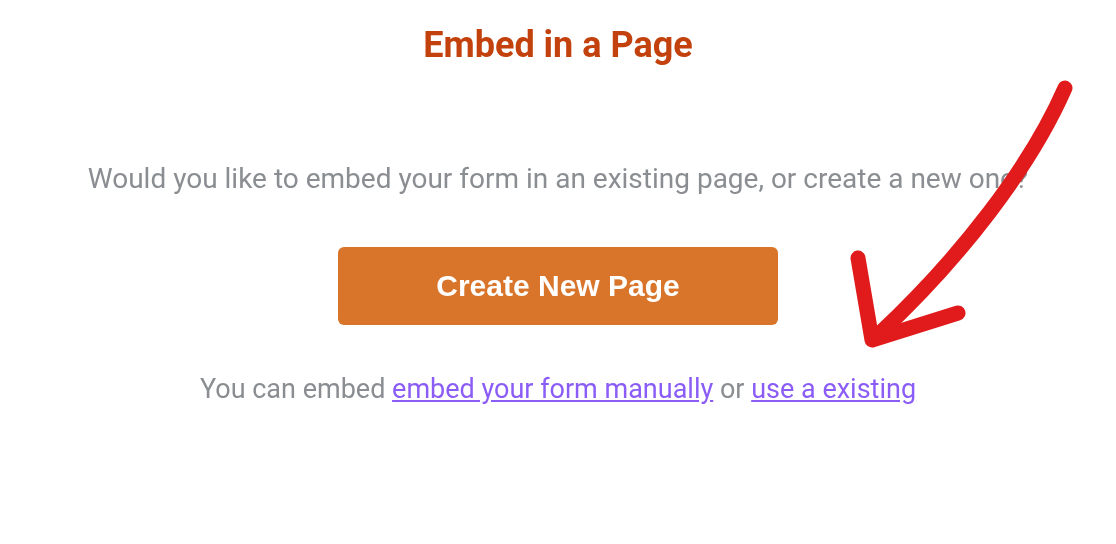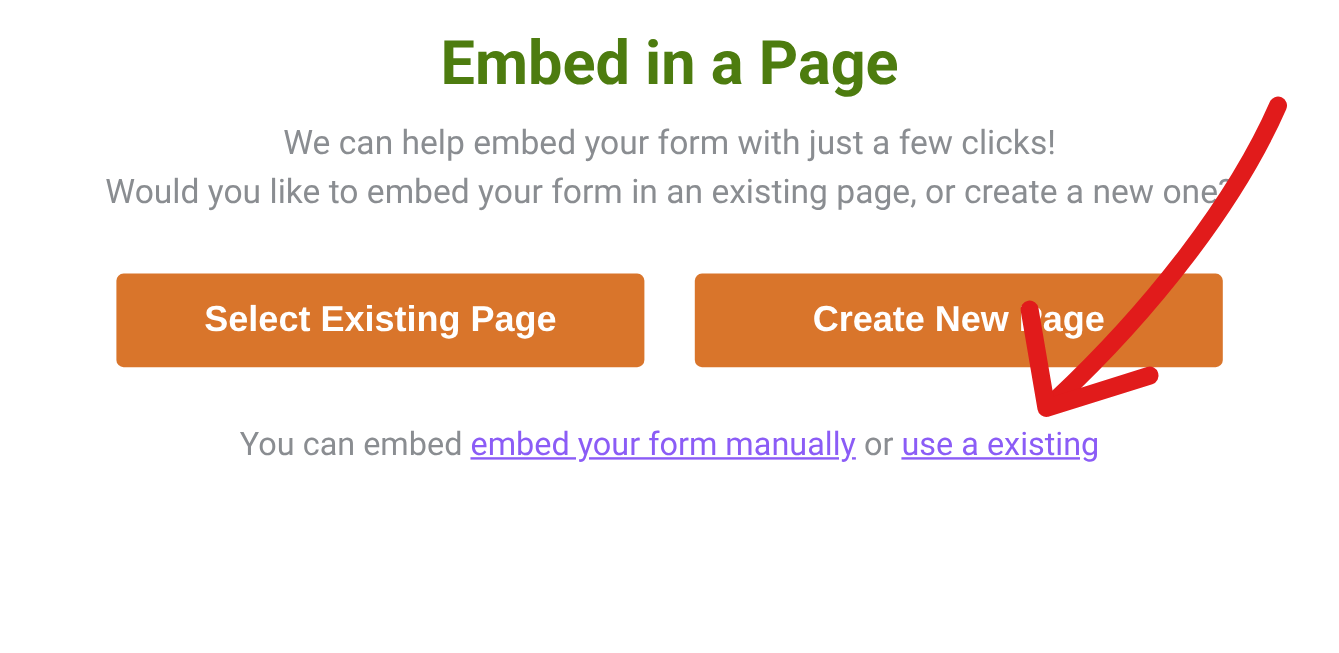--- a/index.html
+++ b/index.html
@@ -12,25 +12,25 @@
       background: #ffffff;
       width: 1116px;
       height: 544px;
       position: relative;
       display: flex;
       flex-direction: column;
       align-items: center;
       padding-top: 24px;
     }
     .title {
-      font-size: 51px;
+      font-size: 36px;
       font-weight: 700;
-      color: #4d7c0f;
+      color: #c2410c;
       text-align: center;
-      margin-bottom: 16px;
+      margin-bottom: 52px;
     }
     .description {
       font-size: 28px;
       color: #8a8d91;
       text-align: center;
       line-height: 1.45;
       max-width: 1060px;
       margin-bottom: 48px;
     }
     .button-row {
@@ -67,26 +67,25 @@
       left: 840px;
       pointer-events: none;
     }
   </style>
 </head>
 <body>
 
 <h1 class="title">Embed in a Page</h1>
 
 <p class="description">
-  <span>We can help embed your form with just a few clicks!</span><br>
+  <br>
   <span>Would you like to embed your form in an existing page, or create a new one?</span>
 </p>
 
 <div class="button-row">
-  <button class="btn">Select Existing Page</button>
   <button class="btn">Create New Page</button>
 </div>
 
 <p class="footer-text">
   <span>You can embed </span><a>embed your form manually</a><span> or </span><a>use a existing</a>
 </p>
 
 <svg class="annotation-arrow" width="260" height="280" viewBox="0 0 260 280">
   <g stroke="#e11b1b" stroke-width="15" stroke-linecap="round" stroke-linejoin="round" fill="none">
     <path d="M 225 10 C 190 90, 120 180, 40 255"></path>

